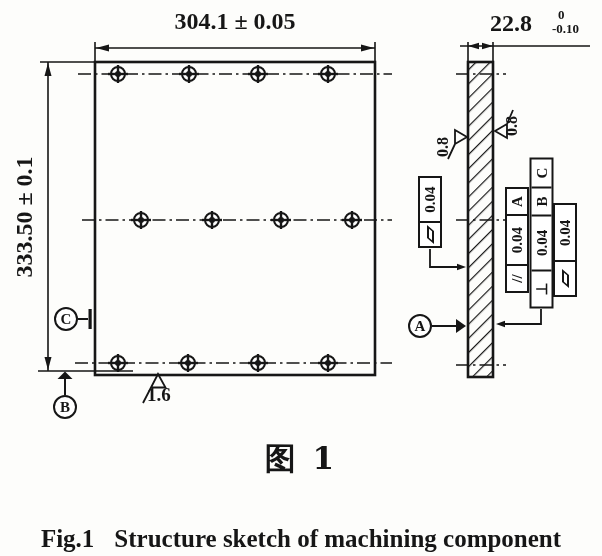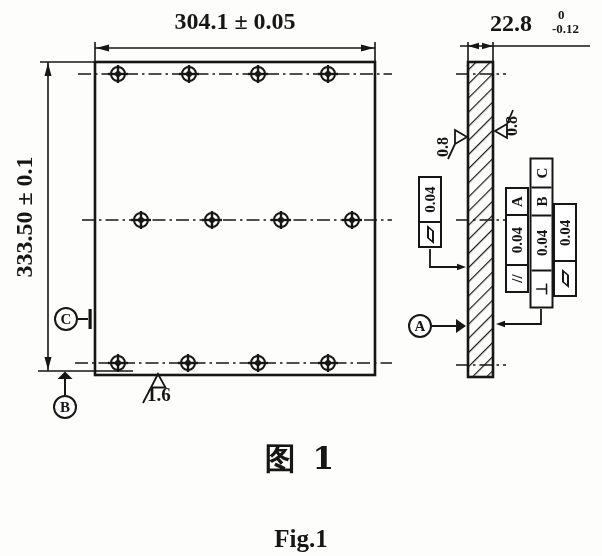--- a/index.html
+++ b/index.html
@@ -110,21 +110,21 @@
     <path d="M507 124 L495 131 L507 138 Z M507 124 L513 110" fill="none" stroke="#161616" stroke-width="1.8"></path>
   </svg>
 
   <div class="txt dim" style="left:95px; top:8px; width:280px; text-align:center; font-size:24px;">304.1 ± 0.05</div>
 
   <div class="txt dim rot" style="left:-74px; top:202px; width:200px; height:30px; font-size:24px;">333.50 ± 0.1</div>
 
   <div class="txt dim" style="left:490px; top:10px; font-size:24px;">22.8</div>
   <div class="tolstack">
     <span class="sup">0</span>
-    <span class="sub">-0.12</span>
+    <span class="sub">-0.10</span>
   </div>
 
   <div class="txt rot" style="left:424px; top:137px; width:40px; height:20px; font-size:16px; font-weight:700;">0.8</div>
   <div class="txt rot" style="left:493px; top:116px; width:40px; height:20px; font-size:16px; font-weight:700;">0.8</div>
   <div class="txt" style="left:147px; top:384px; font-size:19px; font-weight:600;text-align:right;">1.6</div>
 
   <div class="datum" style="left:408px; top:314px;">
     <span>A</span>
   </div>
   <div class="datum" style="left:54px; top:307px;">
@@ -159,15 +159,16 @@
         <div class="flatness"></div>
       </div>
     <div class="cell" style="width:58px;">0.04</div>
   </div>
 
   <div class="cap cap-zh">
     <span>图 1</span>
   </div>
   <div class="cap cap-en">
     <span>Fig.1</span>
+    <span>Structure sketch of machining component</span>
   </div>
 
 </div>
 
 </body></html>

